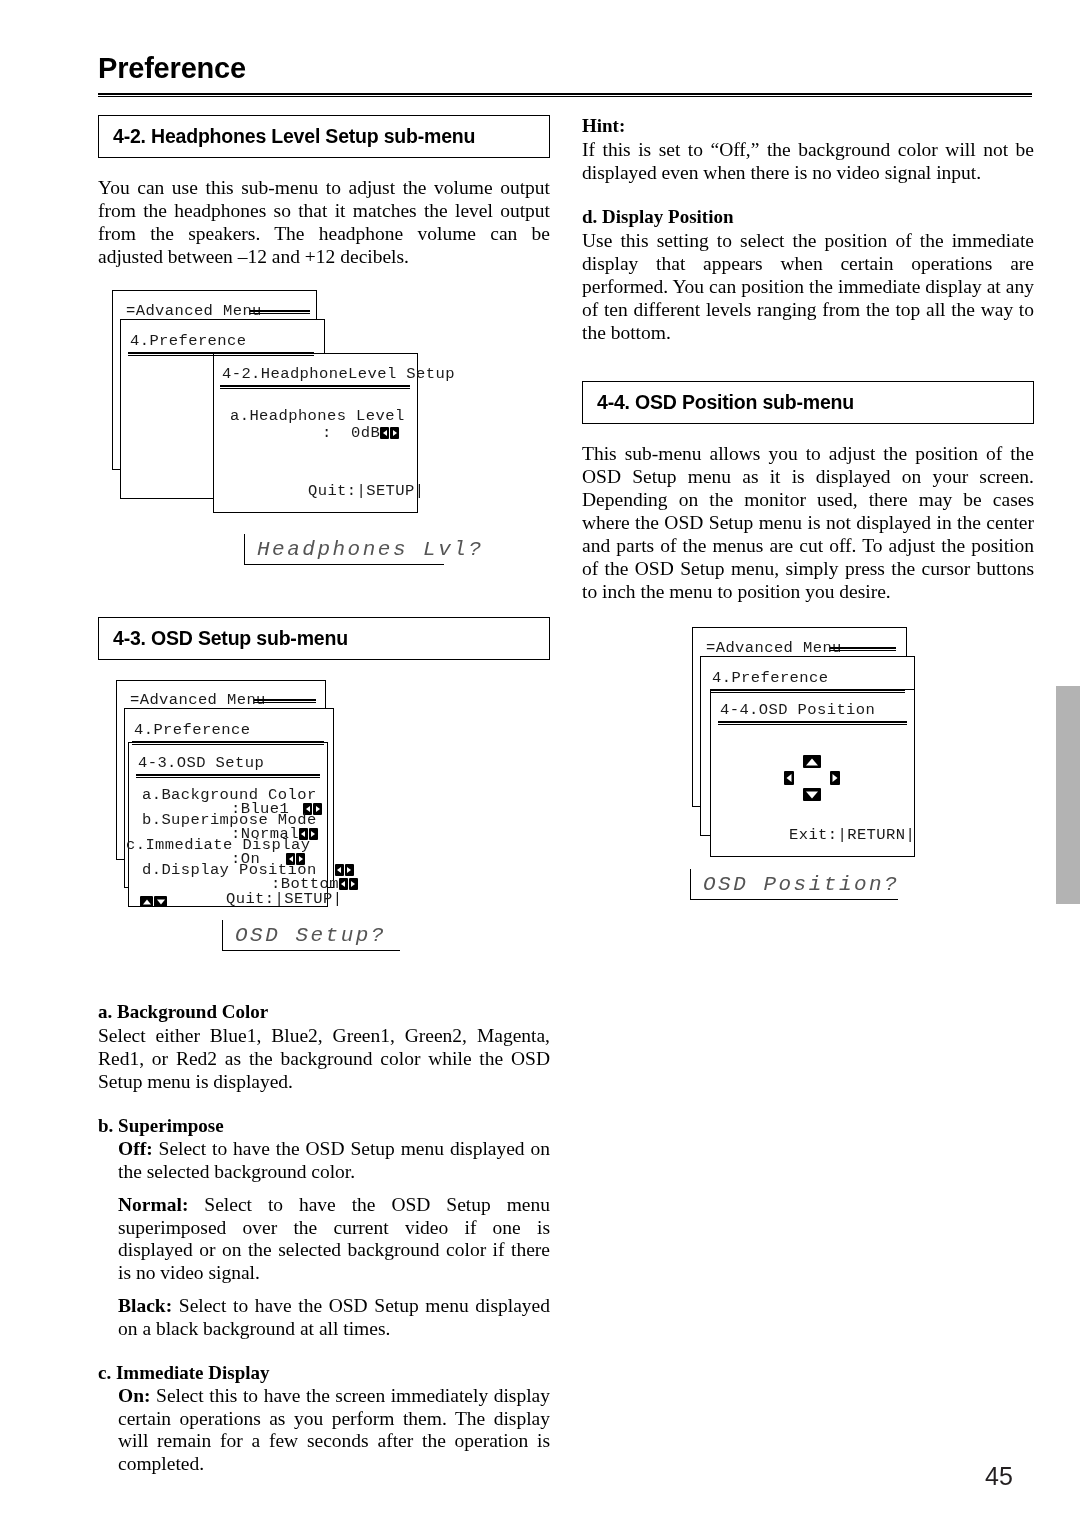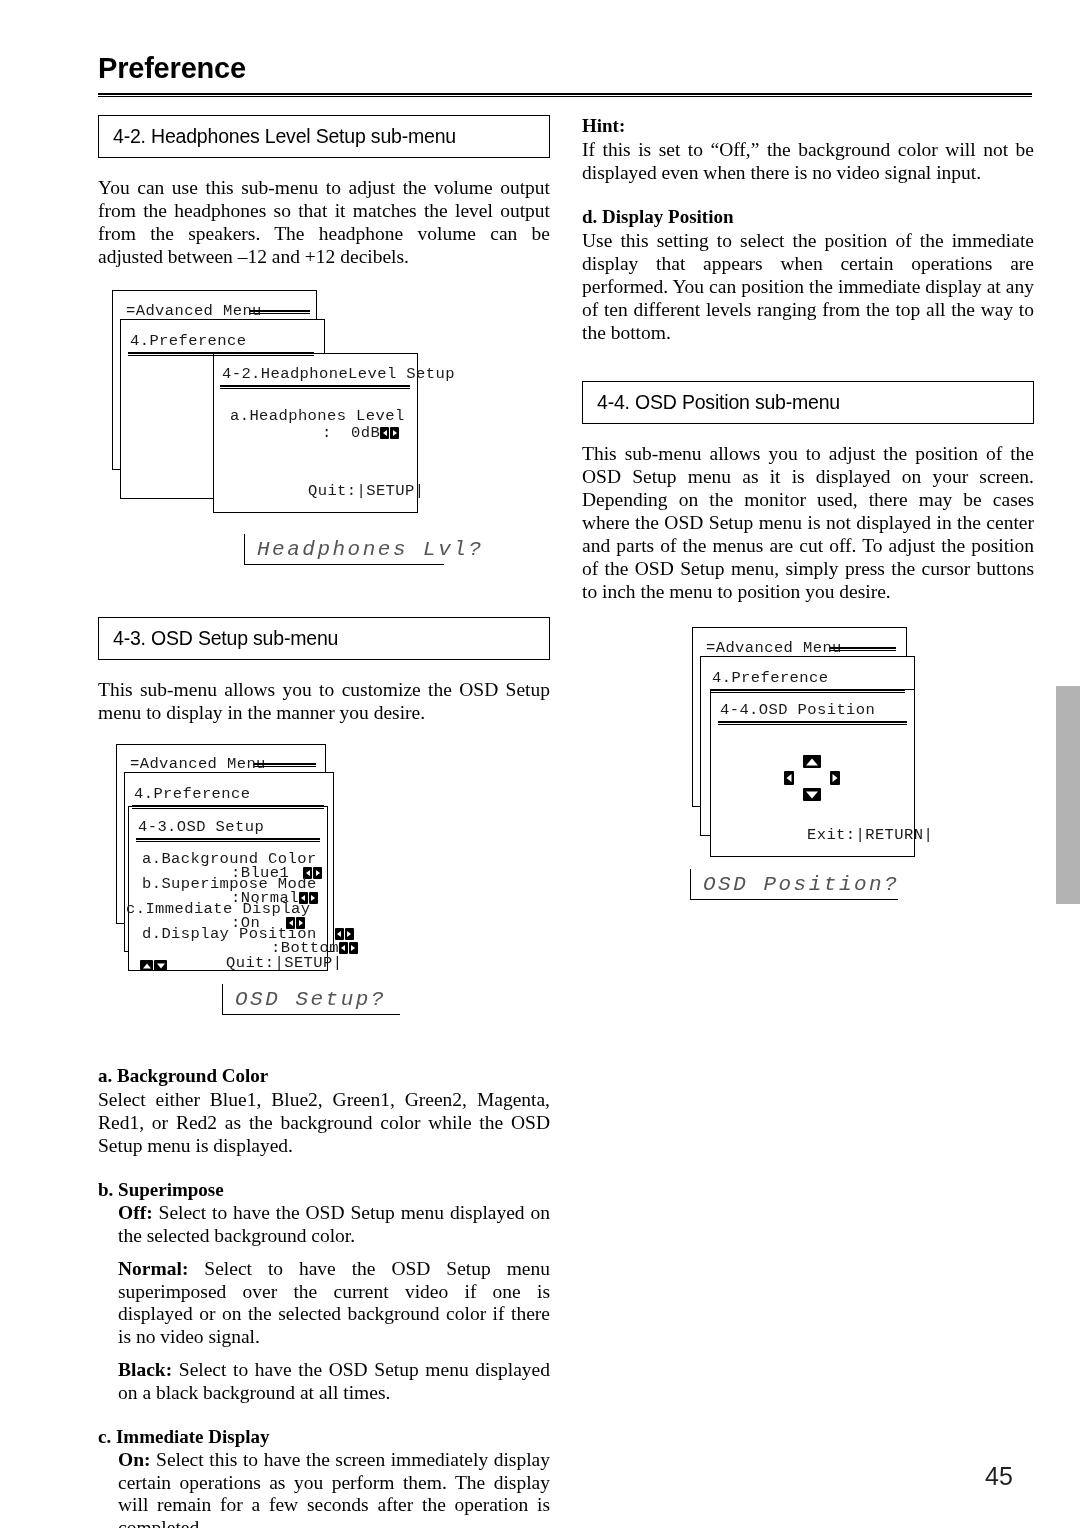--- a/index.html
+++ b/index.html
@@ -62,21 +62,21 @@
   .col-right { left: 582px; top: 115px; }
 
   
   .sect-box {
     border: 1.5px solid #000;
     box-sizing: border-box;
     width: 452px;
     padding: 9px 0 9px 14px;
     margin-bottom: 18px;
     font-family: "Liberation Sans", sans-serif;
-    font-weight: normal;
+    font-weight: bold;
     font-size: 19.5px;
     letter-spacing: -0.2px;
   }
 
   
   p.body {
     margin: 0 0 15px 0;
     font-size: 19.5px;
     line-height: 23px;
     text-align: justify;
@@ -239,21 +239,20 @@
     <div class="menu-line" style="left:210px; top:192px; z-index:4;">Quit:|SETUP|</div>
   </div>
 
   <div class="vfd" style="position:relative;left:102px;top:-4px;width:200px;margin-left:44px;">
     <div class="vfd-text">Headphones Lvl?</div>
   </div>
 
   <div style="height:48px"></div>
 
   <div class="sect-box">4-3.  OSD Setup sub-menu</div>
-  <p class="body">This sub-menu allows you to customize the OSD Setup menu to display in the manner you desire.</p>
 
   <div class="menu-stack" style="height:248px;margin-top:20px;">
     <div class="menu-card m-back" style="left:18px;  top:0;   width:210px; height:180px;"></div>
     <div class="menu-card m-mid" style="left:26px;  top:28px; width:210px; height:180px;"></div>
     <div class="menu-card m-front" style="left:30px;  top:62px; width:200px; height:165px;"></div>
 
     <div class="menu-title" style="left:32px; top:11px; z-index:4;">=Advanced Menu</div>
     <div class="dbl-rule" style="left:156px; top:19px; width:62px; z-index:4;"></div>
 
     <div class="menu-title" style="left:36px; top:41px; z-index:4;">4.Preference</div>
@@ -324,19 +323,19 @@
     <div class="menu-title" style="left:138px; top:74px; z-index:4;">4-4.OSD Position</div>
     <div class="dbl-rule" style="left:136px; top:94px; width:189px; z-index:4;"></div>
 
     <div class="cursor-pad" style="left:202px; top:128px; z-index:4;">
       <div class="pad-btn pad-up"></div>
       <div class="pad-btn pad-down"></div>
       <div class="pad-btn pad-left"></div>
       <div class="pad-btn pad-right"></div>
     </div>
 
-    <div class="menu-line" style="left:225px; top:199px; z-index:4;">Exit:|RETURN|</div>
+    <div class="menu-line" style="left:207px; top:199px; z-index:4;">Exit:|RETURN|</div>
   </div>
 
   <div class="vfd" style="position:relative;left:108px;top:-8px;width:208px;">
     <div class="vfd-text">OSD Position?</div>
   </div>
 </div>
 
 </body></html>

